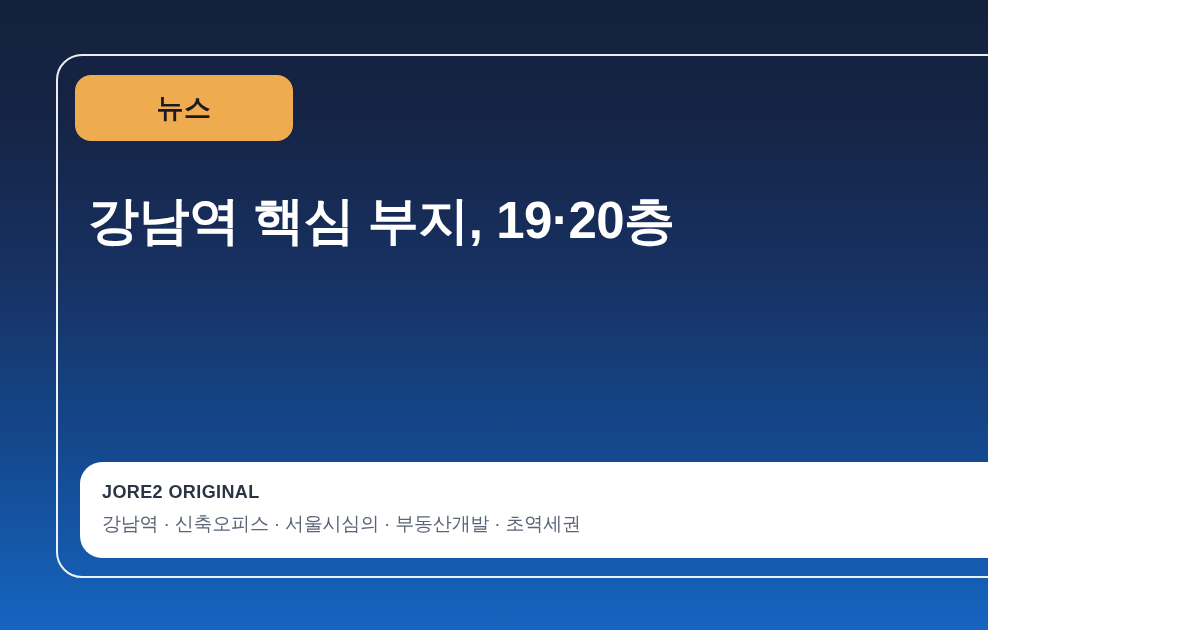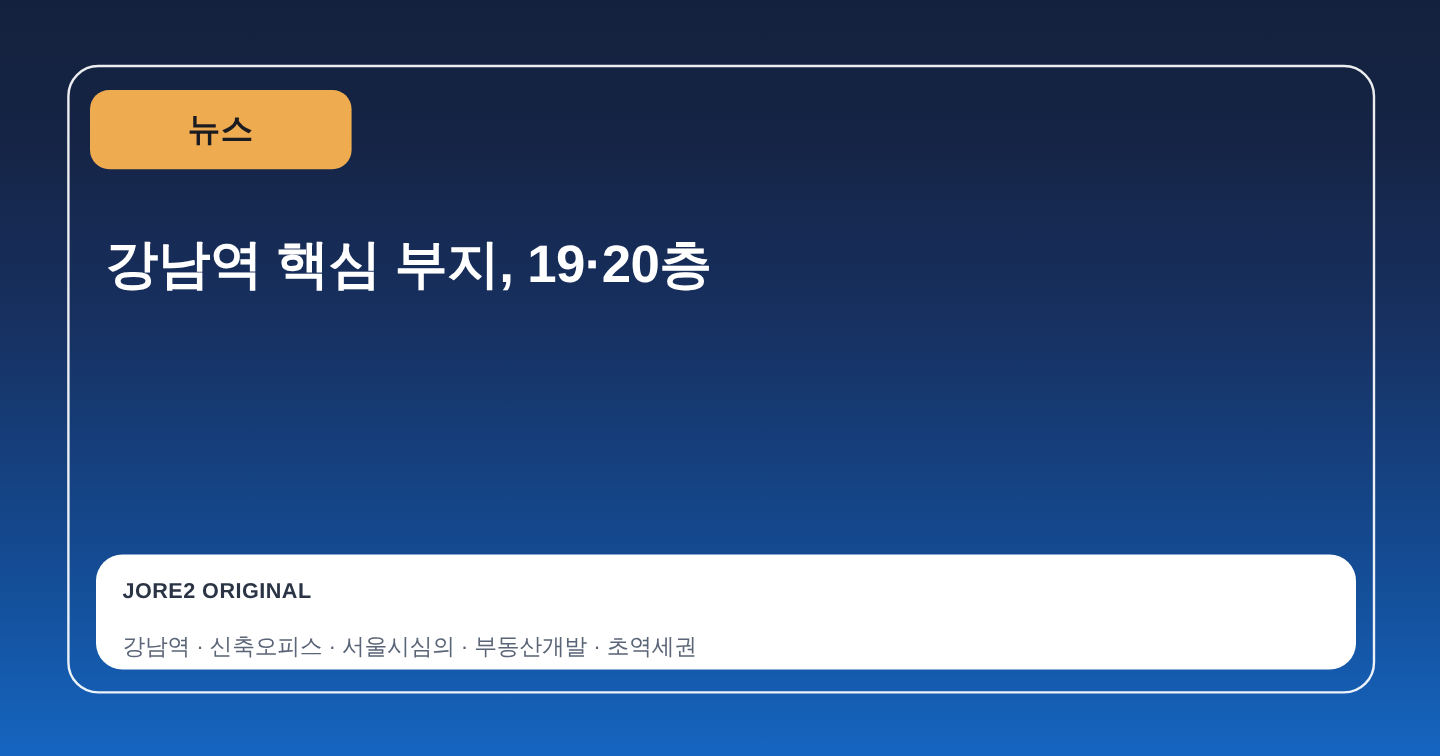--- a/index.html
+++ b/index.html
@@ -9,21 +9,21 @@
   body {
     width: 1200px;
     height: 630px;
     overflow: hidden;
     font-family: "Liberation Sans", "DejaVu Sans", sans-serif;
   }
 
   
   .og-card {
     position: relative;
-    width: 1200px;
+    width: 988px;
     height: 630px;
     box-sizing: border-box;
     background: linear-gradient(180deg,
         #14213d 0%,
         #152votes 0%);
     background: linear-gradient(180deg,
         #14213d 0%,
         #152445 18%,
         #173060 42%,
         #14498f 72%,
@@ -67,21 +67,21 @@
   }
 
   
   .headline {
     position: absolute;
     left: 88px;
     top: 178px;
     width: 1000px;
   }
   .headline-line {
-    font-size: 44px;
+    font-size: 51px;
     font-weight: bold;
     color: #ffffff;
     line-height: 85px;
     white-space: nowrap;
     letter-spacing: -0.5px;
   }
 
   
   .footer-card {
     position: absolute;
@@ -95,21 +95,21 @@
     padding: 17px 0 12px 22px;
   }
   .footer-brand {
     font-size: 18px;
     font-weight: bold;
     color: #2b3445;
     letter-spacing: 0.4px;
     line-height: 26px;
   }
   .footer-tags {
-    margin-top: 22px;
+    margin-top: 6px;
     font-size: 19px;
     font-weight: normal;
     color: #5a6577;
     line-height: 26px;
     letter-spacing: -0.2px;
   }
 </style>
 </head>
 <body>
 

